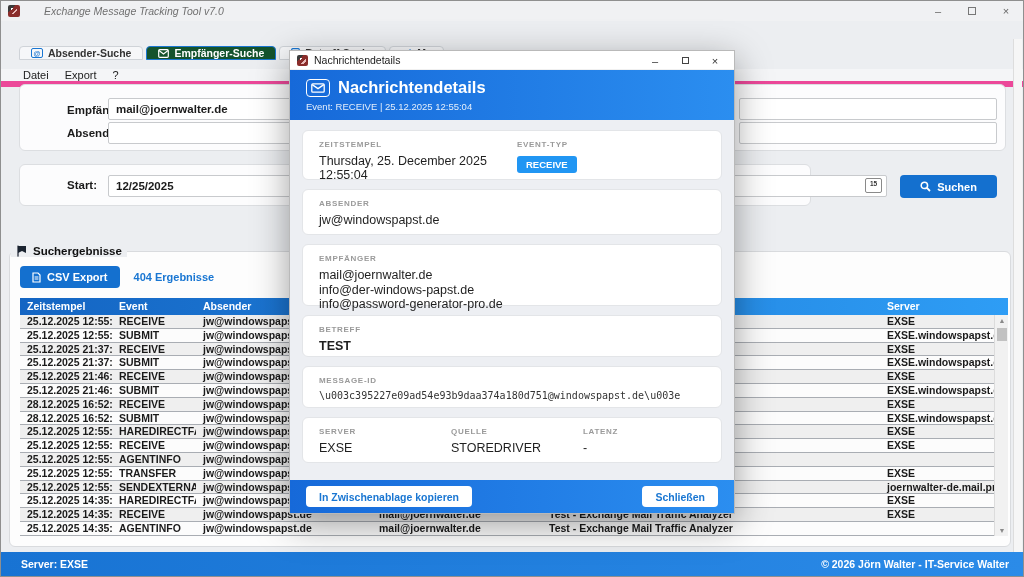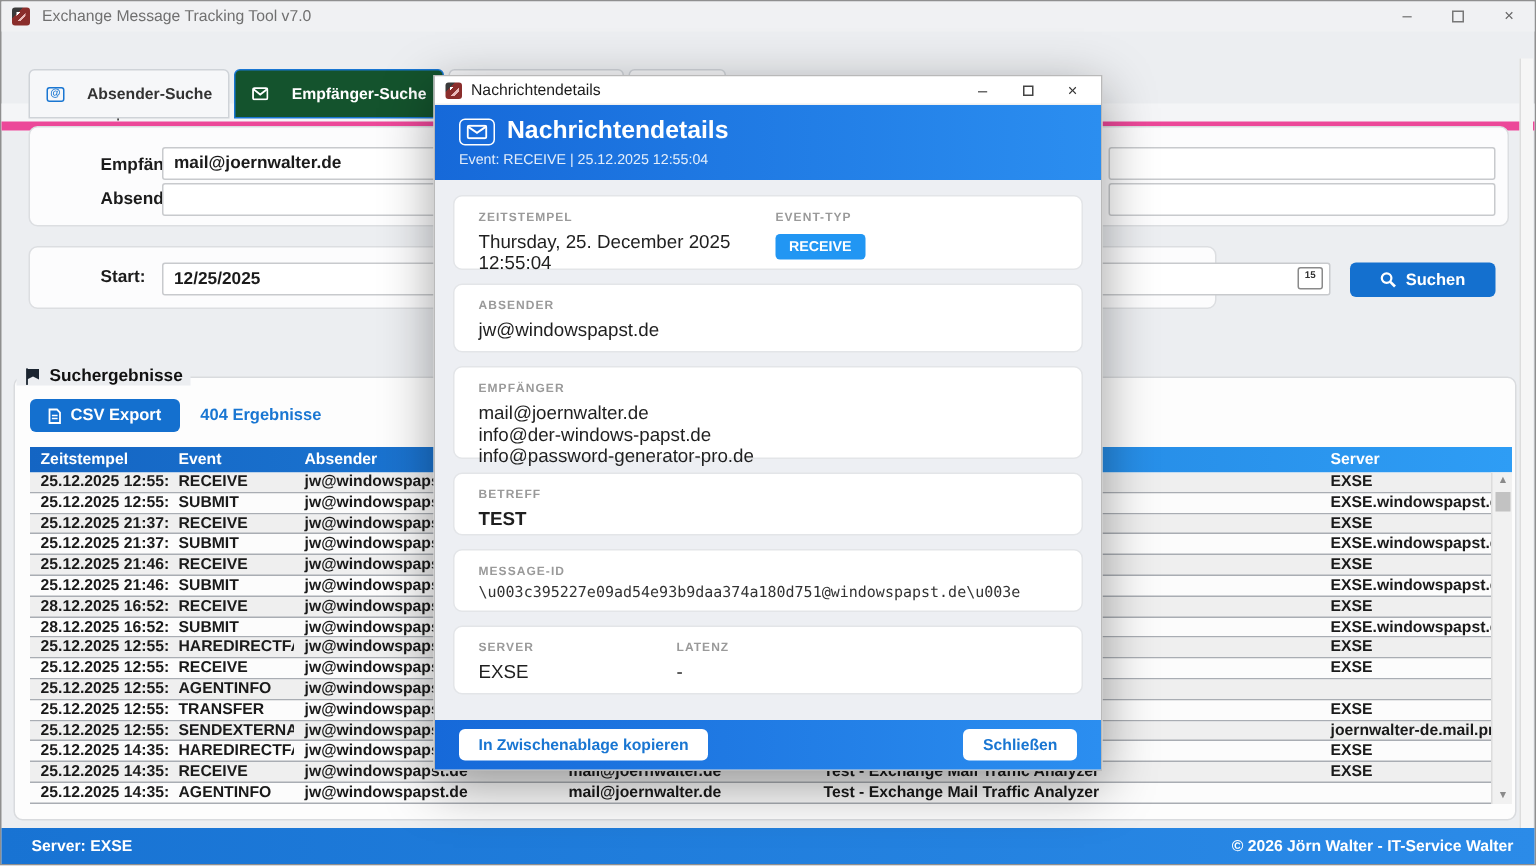--- a/index.html
+++ b/index.html
@@ -3,30 +3,30 @@
 <meta charset="utf-8">
 <style>
   * { margin:0; padding:0; box-sizing:border-box; }
   html,body { width:1024px; height:577px; overflow:hidden; font-family:"Liberation Sans","DejaVu Sans",sans-serif; }
   #app { position:relative; width:1024px; height:577px; background:#eceef1; border:1px solid #8f8f8f; }
 
   
   .titlebar { position:absolute; left:0; top:0; width:100%; height:20px; background:#f0f1f3; display:flex; align-items:center; padding-left:7px; }
   .appicon { width:12px; height:12px; border-radius:2px; background:linear-gradient(135deg,#3a3a3a 0 30%,#8a2d2b 30% 100%); position:relative; flex:0 0 auto; }
   .appicon::after { content:""; position:absolute; left:3px; top:3px; width:6px; height:6px; background:linear-gradient(135deg,#fff 0 20%,transparent 20% 55%,#e8b9b8 55% 75%,transparent 75%); }
-  .titlebar-text { font-size:10.5px; color:#707070; margin-left:8px; }
+  .titlebar-text { font-size:10.5px; color:#707070; margin-left:24px;font-style:italic; }
   .wincontrols { position:absolute; right:0; top:0; height:20px; display:flex; }
   .wincontrols .wc { width:34px; height:20px; display:flex; align-items:center; justify-content:center; color:#666; font-size:11px; }
   .wc .boxglyph { width:8px; height:8px; border:1px solid #777; display:inline-block; }
   .menubar { position:absolute; left:0; top:20px; width:100%; height:18px; background:#f4f5f7; display:flex; align-items:center; padding-left:14px; border-bottom:6px solid #ec4899;margin-top:48px; }
   .menuitem { font-size:11px; color:#1c1c1c; padding:0 8px; }
 
   
   .tabs { position:absolute; left:18px; top:45px; height:23px; display:flex; gap:3px; }
-  .tab { display:flex; align-items:center; gap:15px; padding:0 11px; height:33px; background:#f6f7f9; border:1px solid #cfd3d8; border-radius:4px 4px 0 0; font-size:10.5px; font-weight:700; color:#333; }
+  .tab { display:flex; align-items:center; gap:5px; padding:0 11px; height:14px; background:#f6f7f9; border:1px solid #cfd3d8; border-radius:4px 4px 0 0; font-size:10.5px; font-weight:700; color:#333; }
   .tab .ticon { display:flex; align-items:center; color:#1976d2; }
   .tab.active { background:#14532d; border-color:#1976d2; color:#fff; }
   .tab.active .ticon { color:#fff; }
   .at-box { width:12px; height:10px; border:1px solid currentColor; border-radius:2px; font-size:7px; font-weight:700; display:flex; align-items:center; justify-content:center; }
 
   
   .fieldset { position:absolute; background:#fcfcfd; border:1px solid #dcdee1; border-radius:6px; }
   .fs1 { left:18px; top:83px; width:987px; height:67px; }
   .fs2 { left:18px; top:163px; width:792px; height:42px; }
   .flabel { position:absolute; font-size:11.5px; font-weight:700; color:#1b1b1b;padding-left:33px; }
@@ -415,20 +415,24 @@
         <div class="card-label">MESSAGE-ID</div>
         <div class="card-value mono">\u003c395227e09ad54e93b9daa374a180d751@windowspapst.de\u003e</div>
       </div>
 
       <div class="card" style="height:46px;">
         <div class="card-row">
           <div class="ccol-1" style="width:132px;">
             <div class="card-label">SERVER</div>
             <div class="card-value">EXSE</div>
           </div>
+          <div class="ccol-2">
+            <div class="card-label">QUELLE</div>
+            <div class="card-value">STOREDRIVER</div>
+          </div>
           <div class="ccol-3">
             <div class="card-label">LATENZ</div>
             <div class="card-value">-</div>
           </div>
         </div>
       </div>
     </div>
 
     <div class="m-footer">
       <button class="m-btn">In Zwischenablage kopieren</button>

